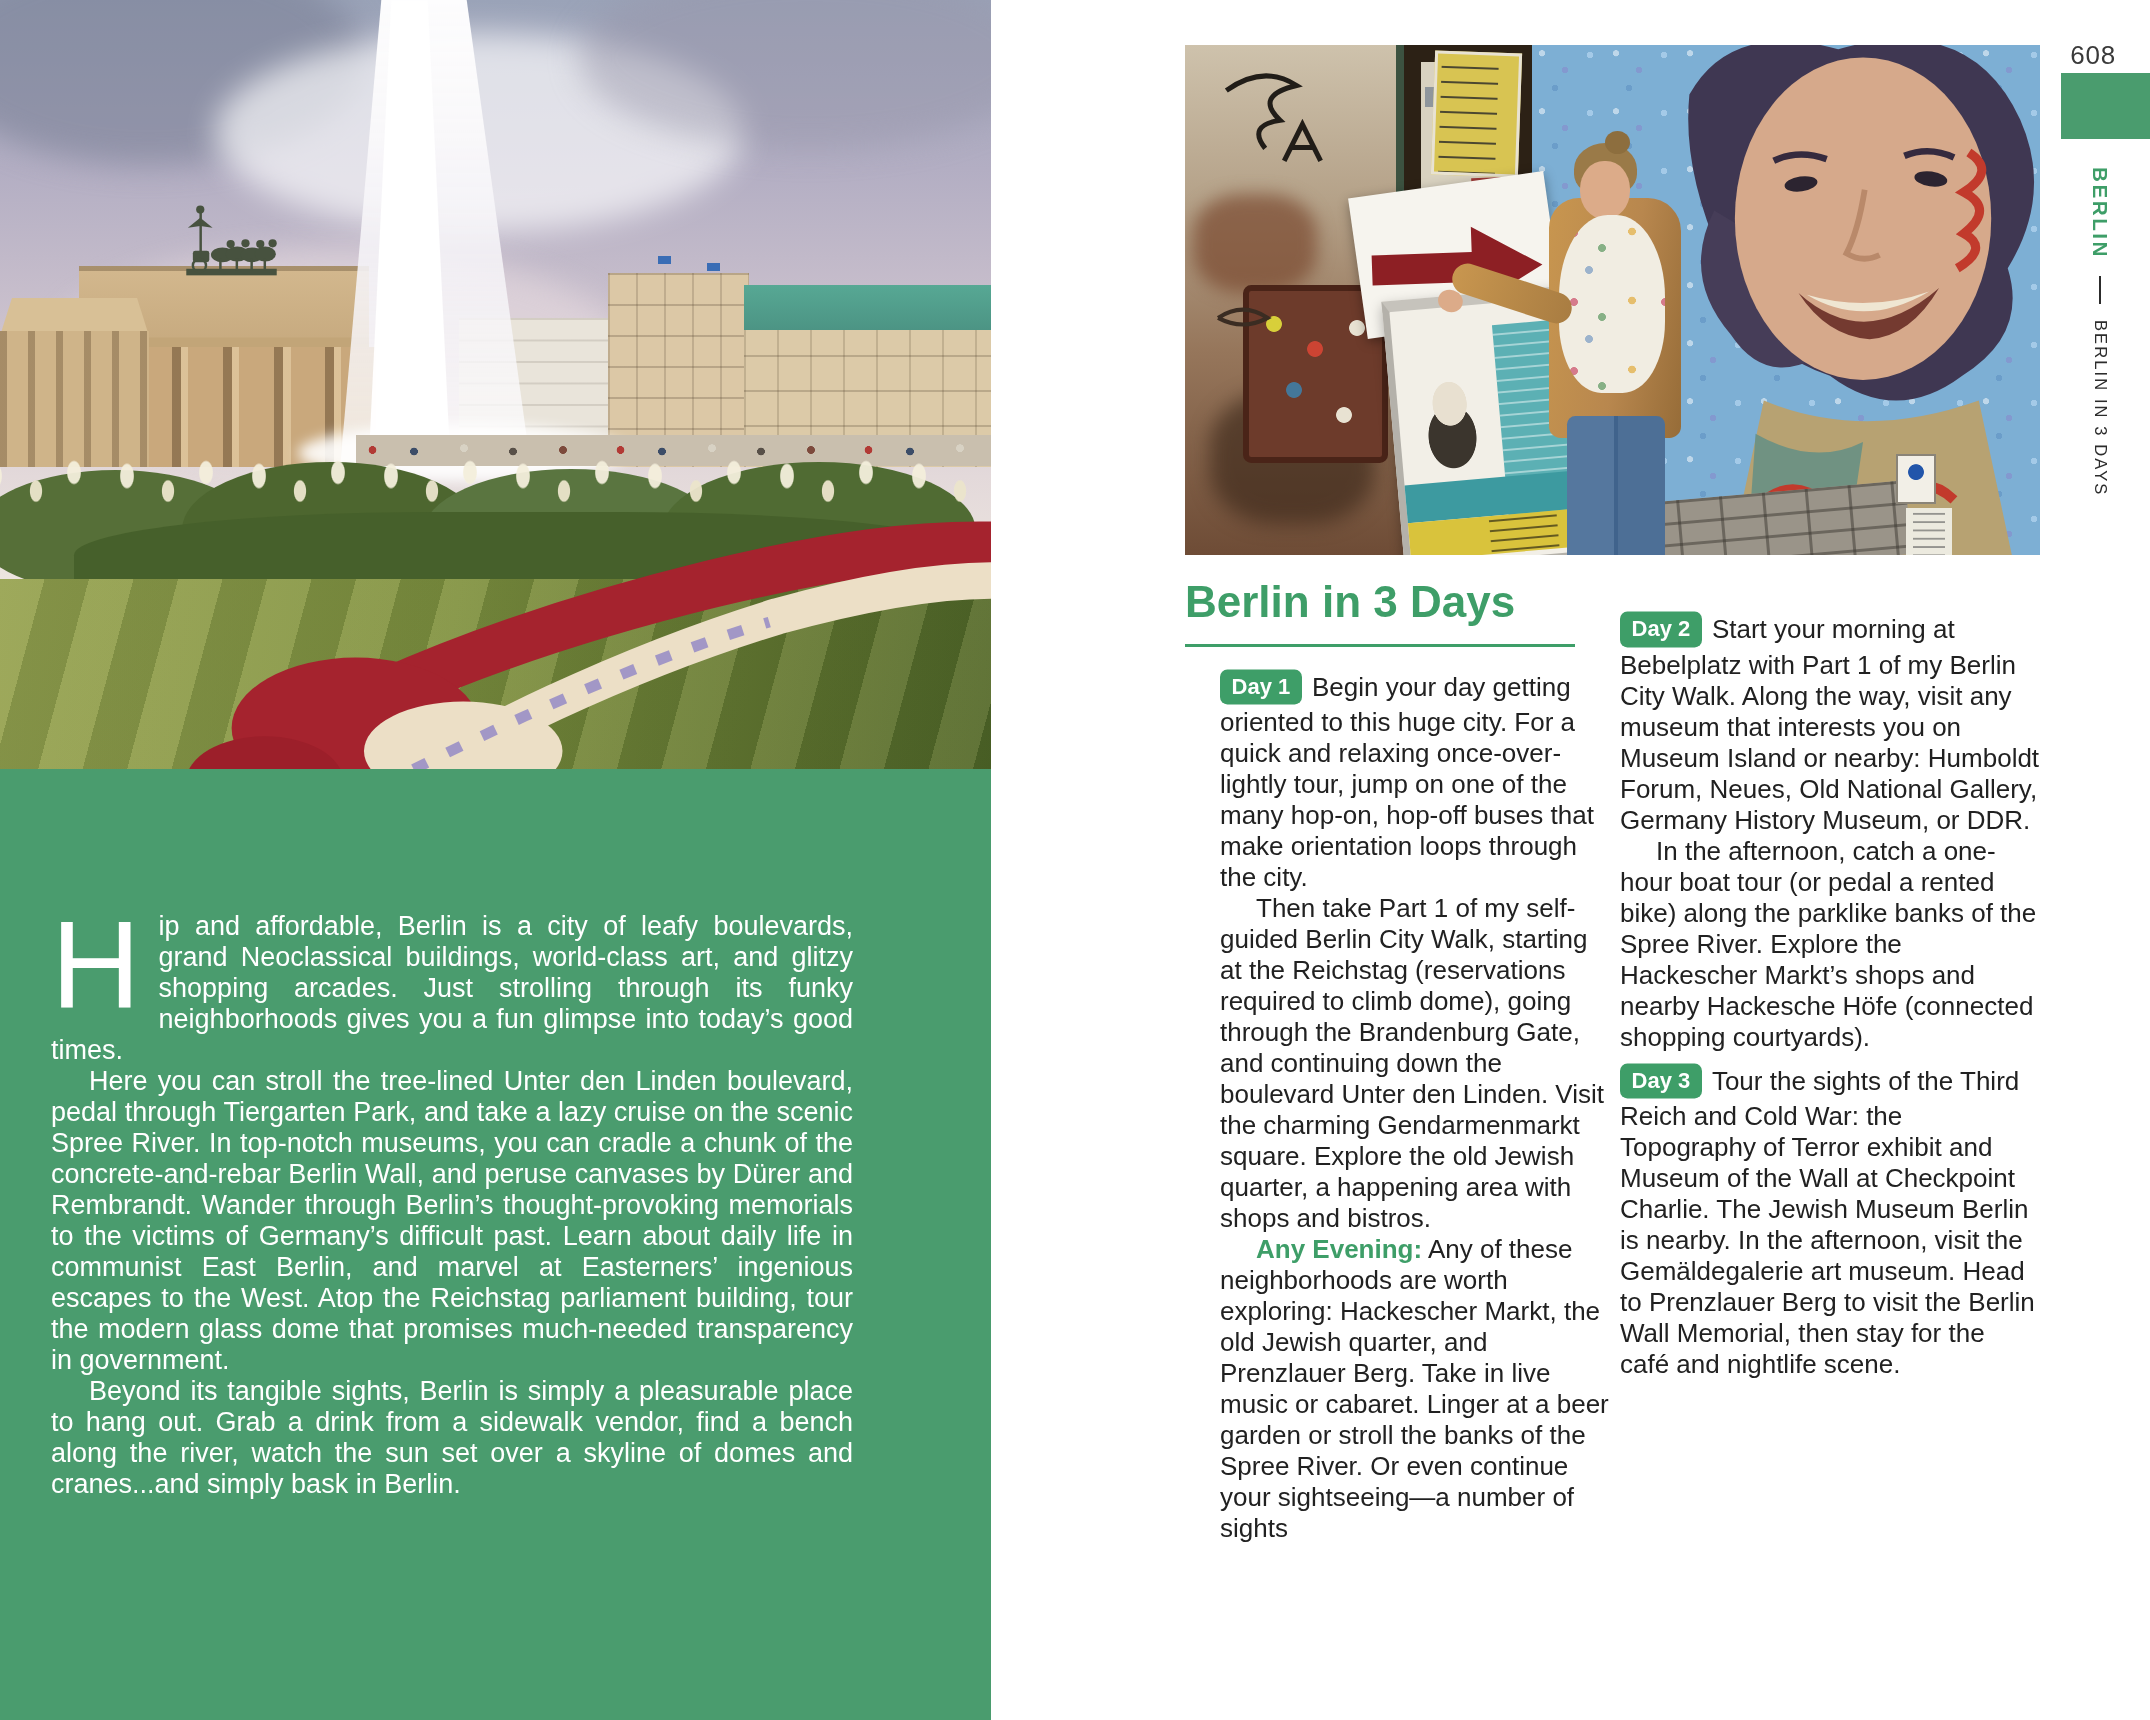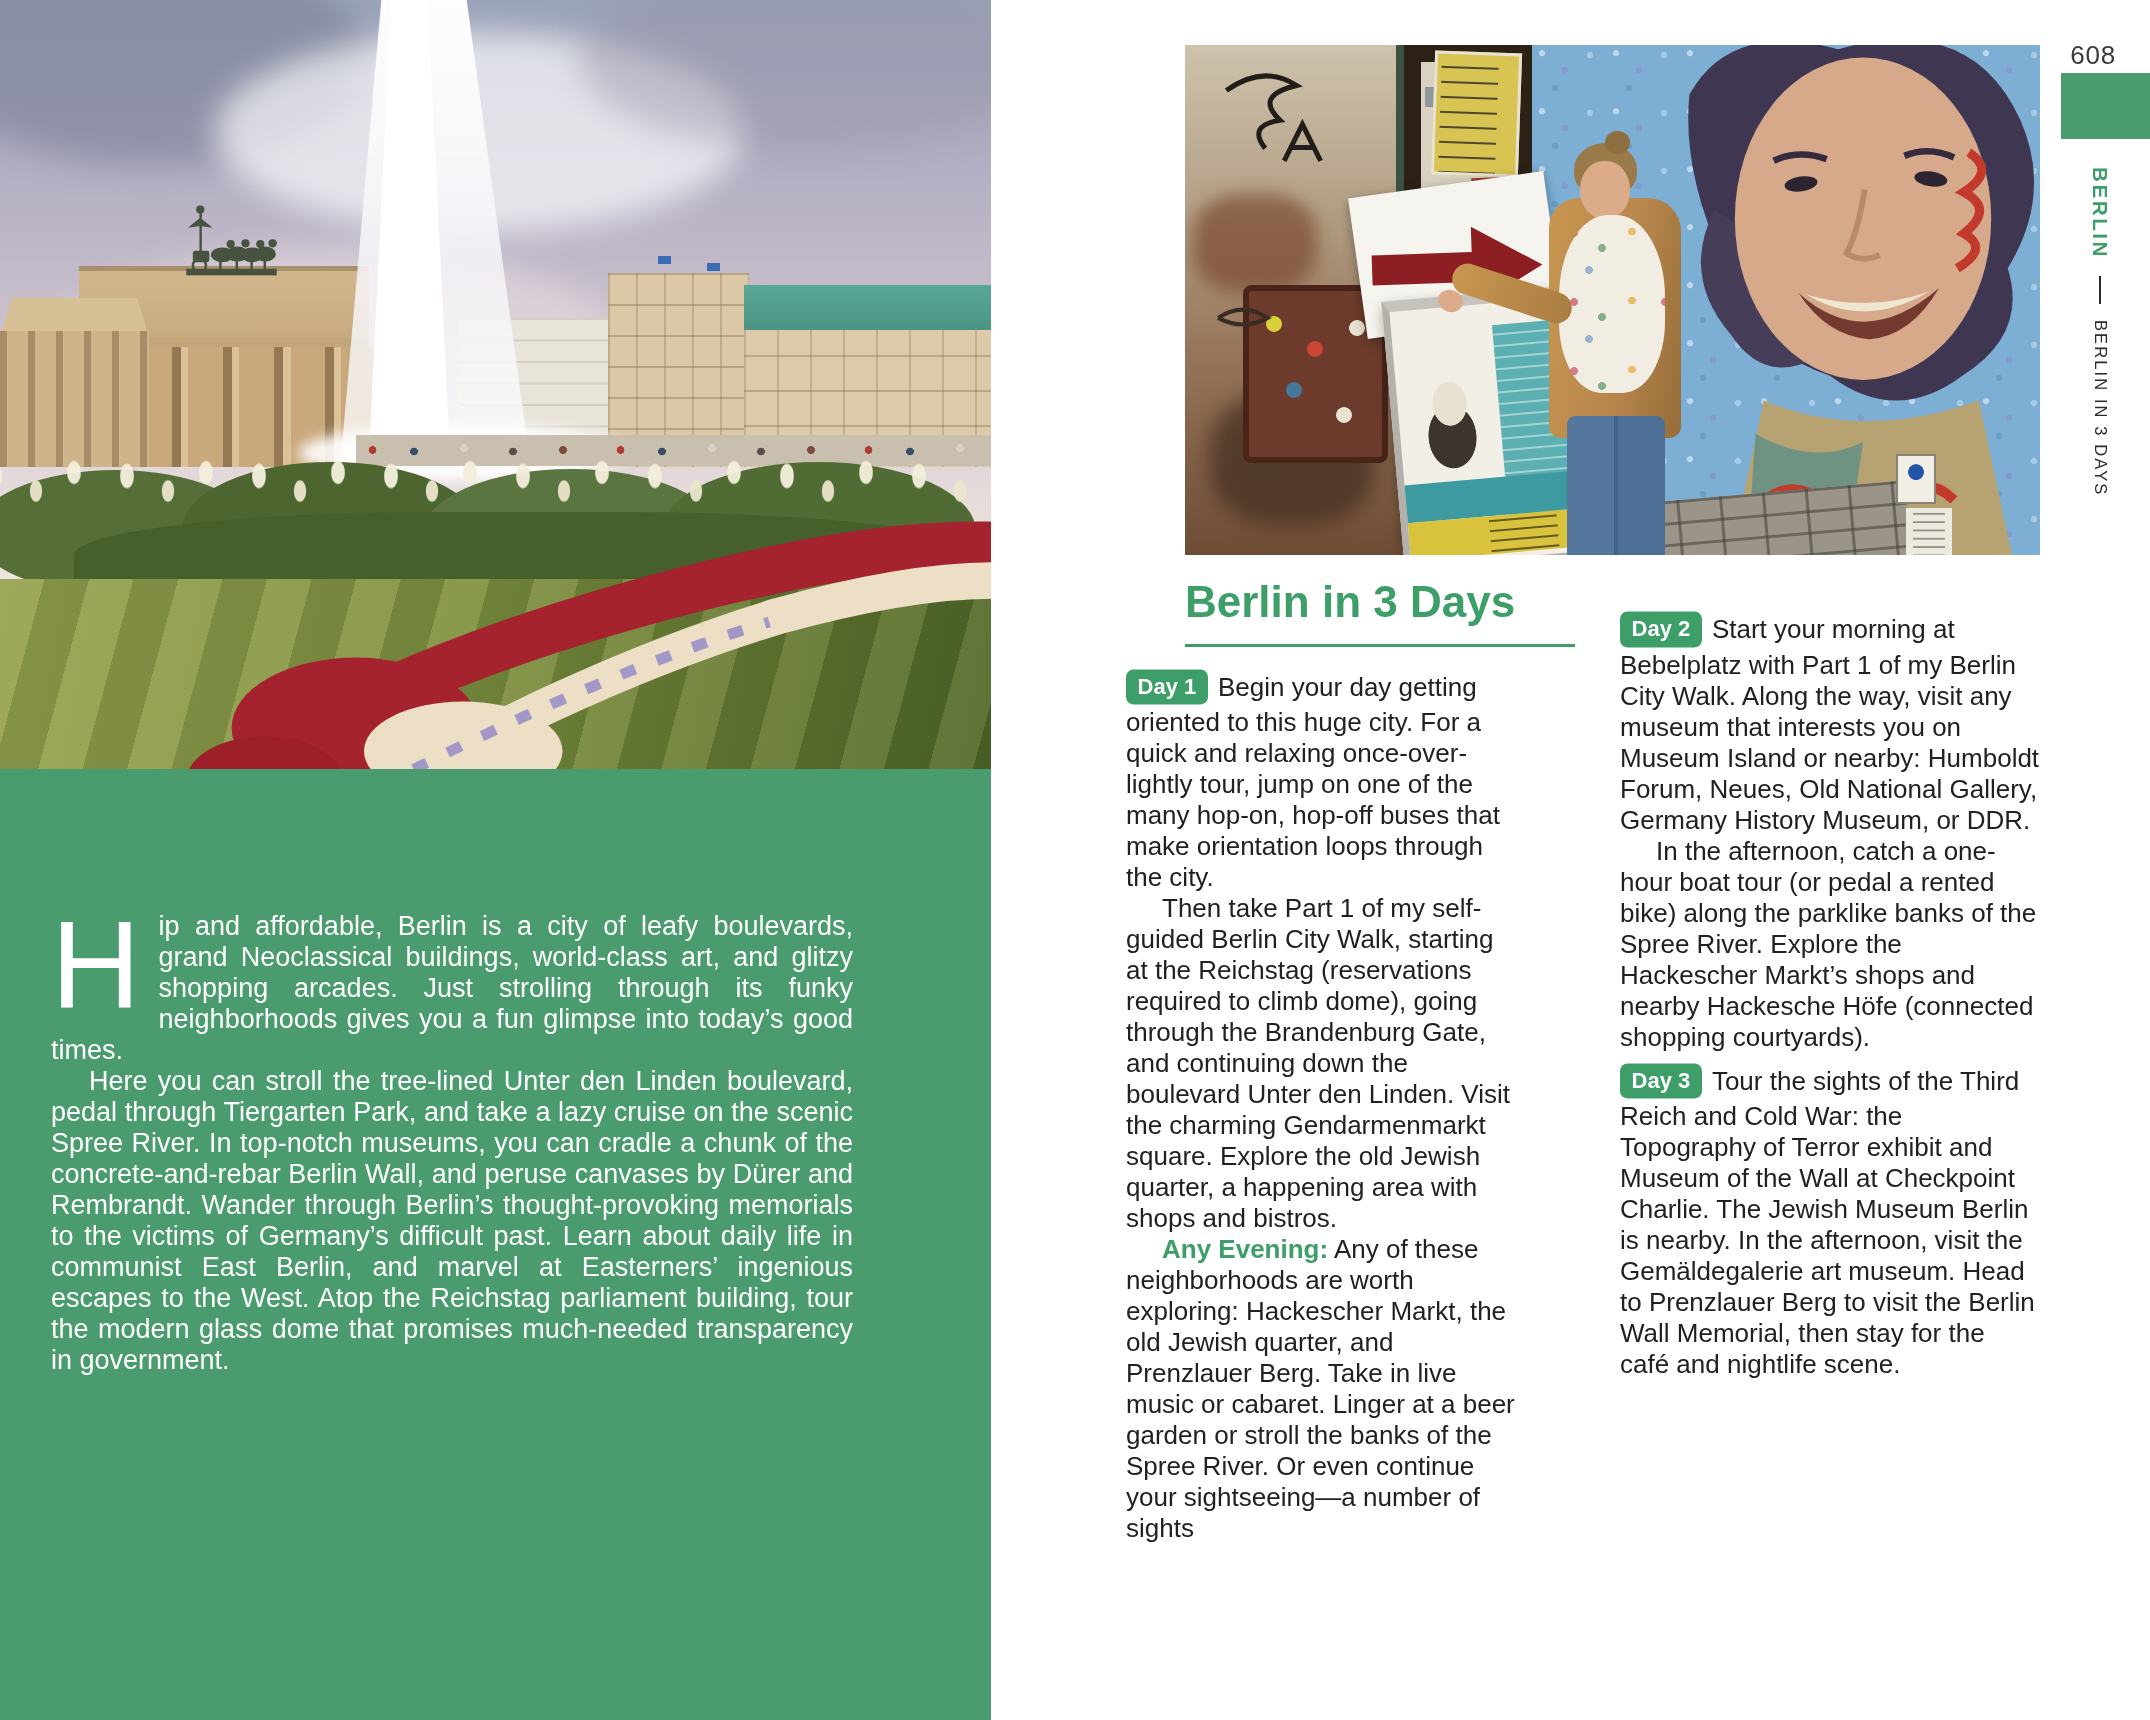--- a/index.html
+++ b/index.html
@@ -192,21 +192,21 @@
   .pagenum { position:absolute; left:2018px; top:40px; width:98px;
     font-size:26px; color:#3a3a3a; text-align:right; letter-spacing:0.8px; }
   .heading { position:absolute; left:1185px; top:577px; width:397px;
     font-size:44px; font-weight:700; color:#3e9e68; }
   .heading-rule { position:absolute; left:1185px; top:644px; width:390px; height:2.5px; background:#3e9e68; }
   .col { position:absolute; font-size:26px; line-height:31px; color:#212121; }
   .col p { margin:0; }
   .col p.ind { text-indent:36px; }
   .col p.badge-p { margin-top:13.2px; }
   .col p.badge-p.first { margin-top:0; }
-  .col-left { left:1126px; top:672px; width:390px; }
+  .col-left { left:1220px; top:672px; width:390px; }
   .col-right { left:1620px; top:601px; width:420px; }
   .day-badge { display:inline-block; background:#3e9e68; color:#fff; font-weight:700;
     font-size:22px; line-height:1; padding:5.8px 11.6px 7.4px; border-radius:7.4px;
     margin-right:10px; transform:translateY(-2.5px); }
   .lead { color:#3e9e68; font-weight:700; }
 
   
   .tab-block { position:absolute; left:2061px; top:73px; width:89px; height:66px; background:#4a9c6e; }
   .tab-text { position:absolute; left:2088px; top:167px; height:496px;
     writing-mode:vertical-rl; display:flex; align-items:center; }
@@ -278,20 +278,21 @@
       <path d="M 430 980 C 570 890 760 800 940 745 C 1060 712 1150 700 1215 702" fill="none" stroke="#ecdfc6" stroke-width="44" stroke-linecap="round"></path>
       <ellipse cx="560" cy="908" rx="120" ry="60" fill="#ecdfc6"></ellipse>
       <path d="M 500 930 C 640 860 800 790 930 752" fill="none" stroke="#9a8fc5" stroke-width="13" stroke-dasharray="18 28" opacity="0.9"></path>
     </svg>
   </div>
 
   <div class="green-panel">
     <div class="intro-text">
       <p><span class="dropcap">H</span><span>ip and affordable, Berlin is a city of leafy boulevards, grand Neoclassical buildings, world-class art, and glitzy shopping arcades. Just strolling through its funky neighborhoods gives you a fun glimpse into today’s good times.</span></p>
       <p class="ind">Here you can stroll the tree-lined Unter den Linden boulevard, pedal through Tiergarten Park, and take a lazy cruise on the scenic Spree River. In top-notch museums, you can cradle a chunk of the concrete-and-rebar Berlin Wall, and peruse canvases by Dürer and Rembrandt. Wander through Berlin’s thought-provoking memorials to the victims of Germany’s difficult past. Learn about daily life in communist East Berlin, and marvel at Easterners’ ingenious escapes to the West. Atop the Reichstag parliament building, tour the modern glass dome that promises much-needed transparency in government.</p>
+      <p class="ind">Beyond its tangible sights, Berlin is simply a pleasurable place to hang out. Grab a drink from a sidewalk vendor, find a bench along the river, watch the sun set over a skyline of domes and cranes...and simply bask in Berlin.</p>
     </div>
   </div>
 
   <div class="photo-right">
     <div class="pr-wall"></div>
     <div class="pr-wall-patch1"></div>
     <div class="pr-wall-patch2"></div>
     <div class="pr-sticker-box"></div>
     <div class="pr-door"></div>
     <div class="pr-door-in"></div>

